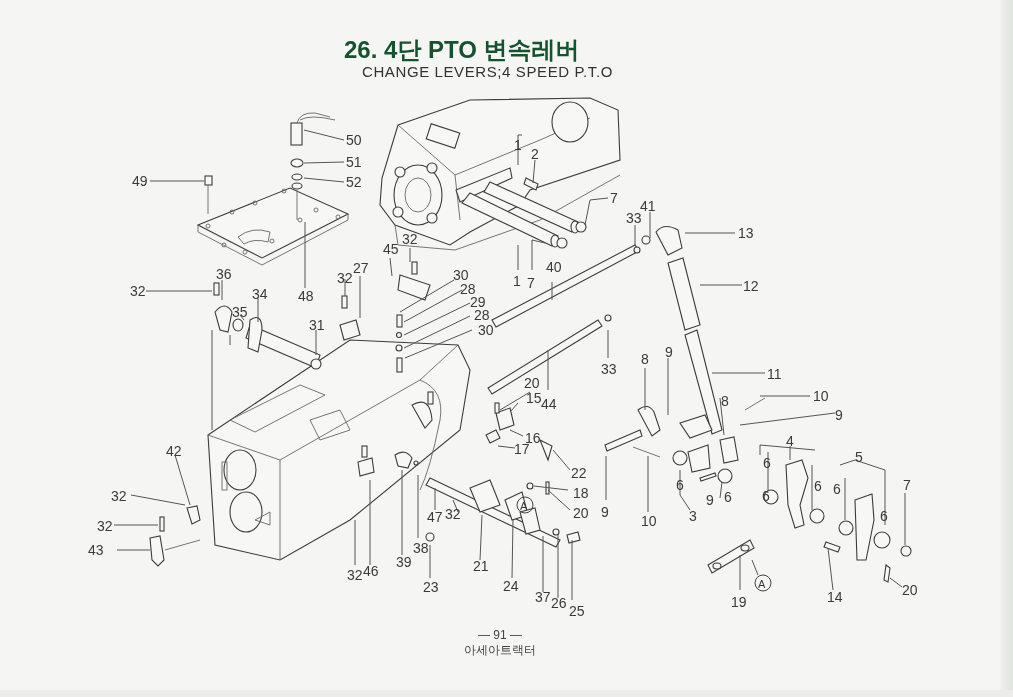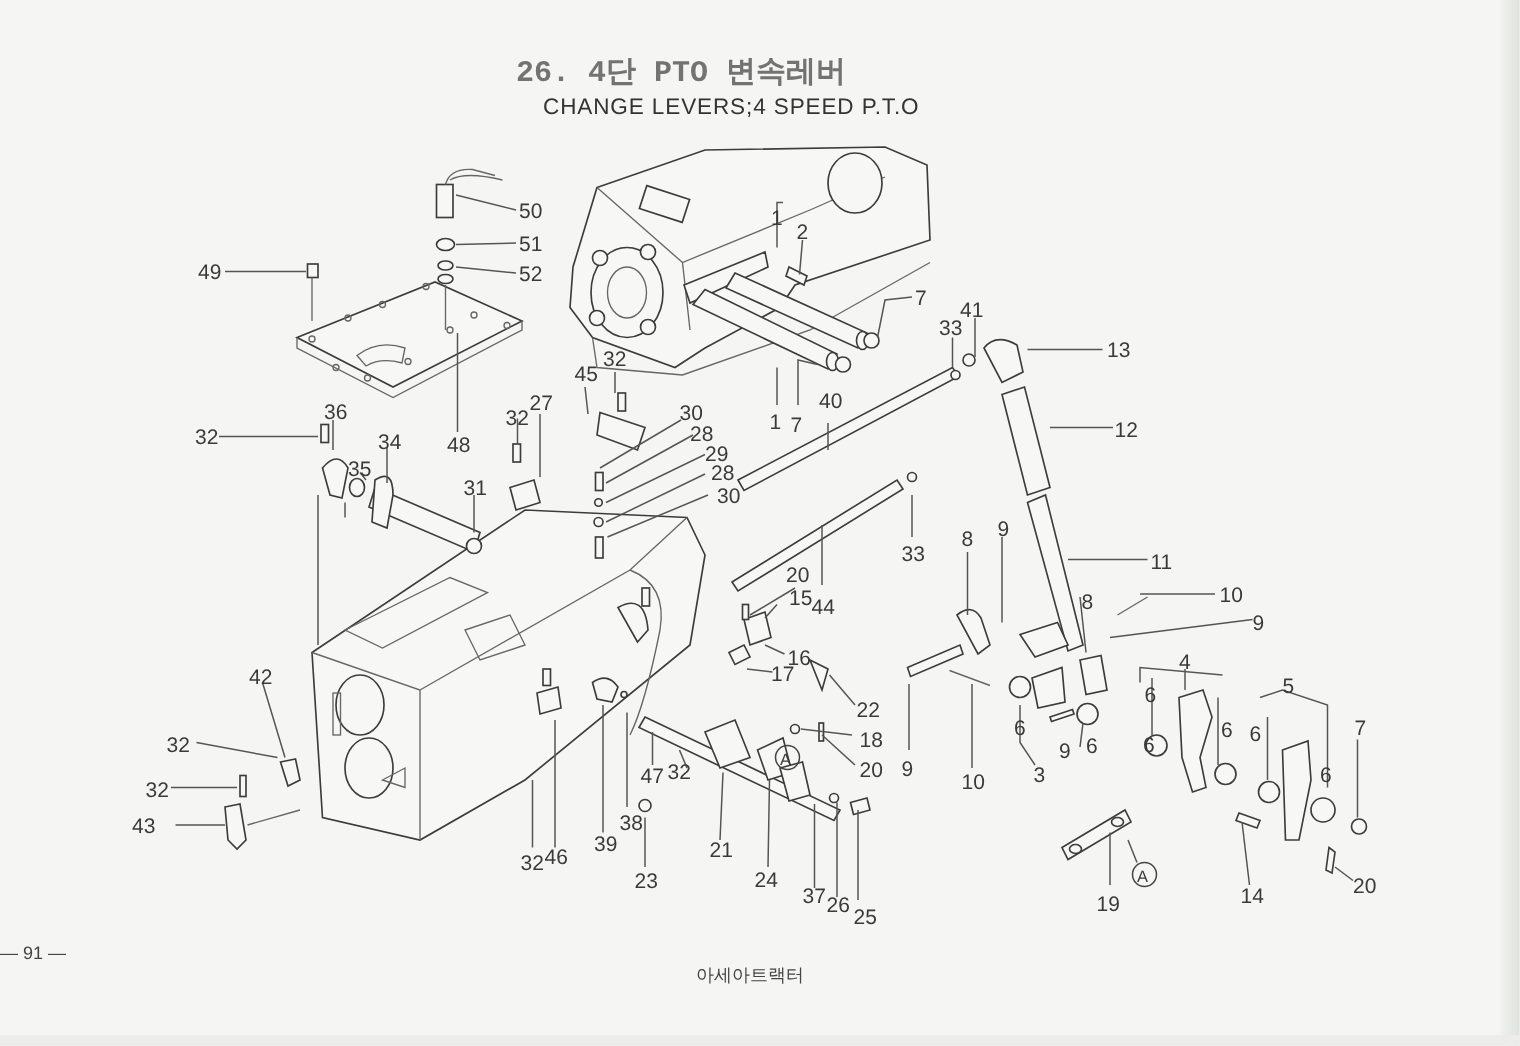--- a/index.html
+++ b/index.html
@@ -13,34 +13,34 @@
   .page-edge {
     position: absolute; left: 1000px; top: 0; width: 13px; height: 697px;
     background: linear-gradient(to right, #f2f2f0, #e9ebe7 40%, #dfe3dd);
   }
   .bottom-edge {
     position: absolute; left: 0; top: 690px; width: 1013px; height: 7px;
     background: #ecedea;
   }
   .title-ko {
     position: absolute; left: 344px; top: 34px;
-    font-size: 20px; font-weight: bold; color: #737373; letter-spacing: 0px;
-    font-family: Liberation Mono, monospace;
+    font-size: 24px; font-weight: bold; color: #14532d; letter-spacing: 0px;
+    font-family: Liberation Sans, sans-serif;
   }
   .title-en {
     position: absolute; left: 362px; top: 63px;
     font-size: 15px; color: #333; letter-spacing: 0.6px;
   }
   svg#diagram { position: absolute; left: 0; top: 0; }
   .lbl { font-family: "Liberation Sans", sans-serif; font-size: 14px; fill: #3a3a3a; }
   .ln { stroke: #555; stroke-width: 1; fill: none; }
   .part { stroke: #3c3c3c; stroke-width: 1.1; fill: #f7f7f6; }
   .thin { stroke: #666; stroke-width: 0.9; fill: none; }
   .page-num {
-    position: absolute; left: 0; width: 1000px; text-align: left;
+    position: absolute; left: 0; width: 1000px; text-align: center;
     top: 628px; font-size: 12px; color: #444;
   }
   .footer {
     position: absolute; left: 0; width: 1000px; text-align: center;
     top: 642px; font-size: 12px; color: #444;
     font-family: Liberation Mono, monospace;
   }
 </style>
 </head>
 <body>

